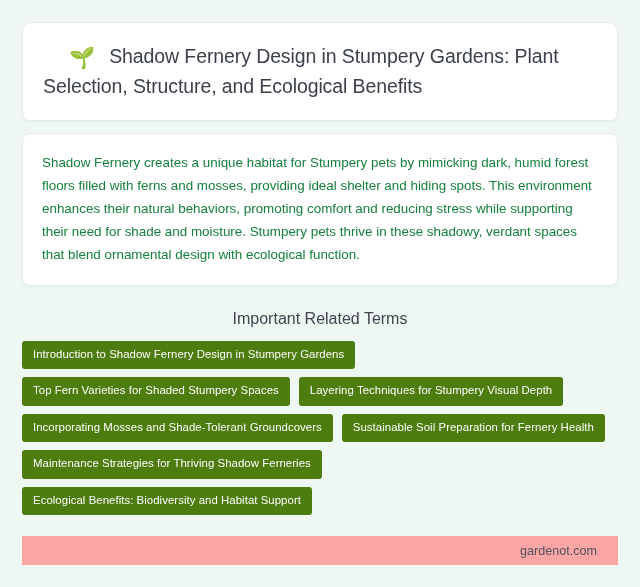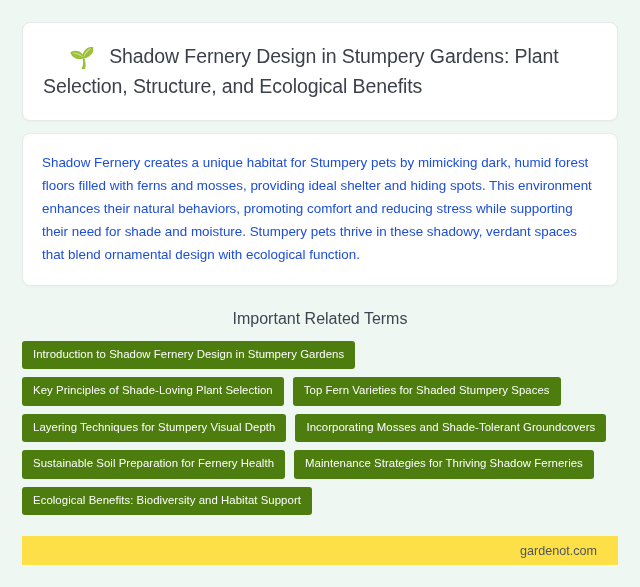--- a/index.html
+++ b/index.html
@@ -54,21 +54,21 @@
     letter-spacing: -0.1px;
   }
 
   .summary-card {
     margin-top: 12px;
     padding: 17px 19px 19px 19px;
   }
   .summary-text {
     font-size: 13.4px;
     line-height: 23px;
-    color: #1d4ed8;
+    color: #15803d;
   }
 
   
   .terms-heading {
     text-align: center;
     font-size: 16px;
     font-weight: 400;
     color: #3f4450;
     margin-top: 24px;
     margin-bottom: 13px;
@@ -87,21 +87,21 @@
     padding: 8px 11px 9px 11px;
     border-radius: 3px;
     white-space: nowrap;
     letter-spacing: 0.05px;
   }
 
   
   .footer-bar {
     margin-top: 21px;
     height: 35px;
-    background: #fde047;
+    background: #fca5a5;
     display: flex;
     align-items: center;
     justify-content: flex-end;
     padding-right: 21px;
   }
   .footer-text {
     font-size: 12.6px;
     color: #4e5560;
   }
 </style>
@@ -117,21 +117,20 @@
   </div>
 
   <div class="card summary-card">
     <p class="summary-text">Shadow Fernery creates a unique habitat for Stumpery pets by mimicking dark, humid forest floors filled with ferns and mosses, providing ideal shelter and hiding spots. This environment enhances their natural behaviors, promoting comfort and reducing stress while supporting their need for shade and moisture. Stumpery pets thrive in these shadowy, verdant spaces that blend ornamental design with ecological function.</p>
   </div>
 
   <h2 class="terms-heading">Important Related Terms</h2>
 
   <div class="tag-cloud">
     <span class="tag">Introduction to Shadow Fernery Design in Stumpery Gardens</span>
-    <span class="tag">Key Principles of Shade-Loving Plant Selection</span>
     <span class="tag">Top Fern Varieties for Shaded Stumpery Spaces</span>
     <span class="tag">Layering Techniques for Stumpery Visual Depth</span>
     <span class="tag">Incorporating Mosses and Shade-Tolerant Groundcovers</span>
     <span class="tag">Sustainable Soil Preparation for Fernery Health</span>
     <span class="tag">Maintenance Strategies for Thriving Shadow Ferneries</span>
     <span class="tag">Ecological Benefits: Biodiversity and Habitat Support</span>
   </div>
 
   <div class="footer-bar">
     <span class="footer-text">gardenot.com</span>

